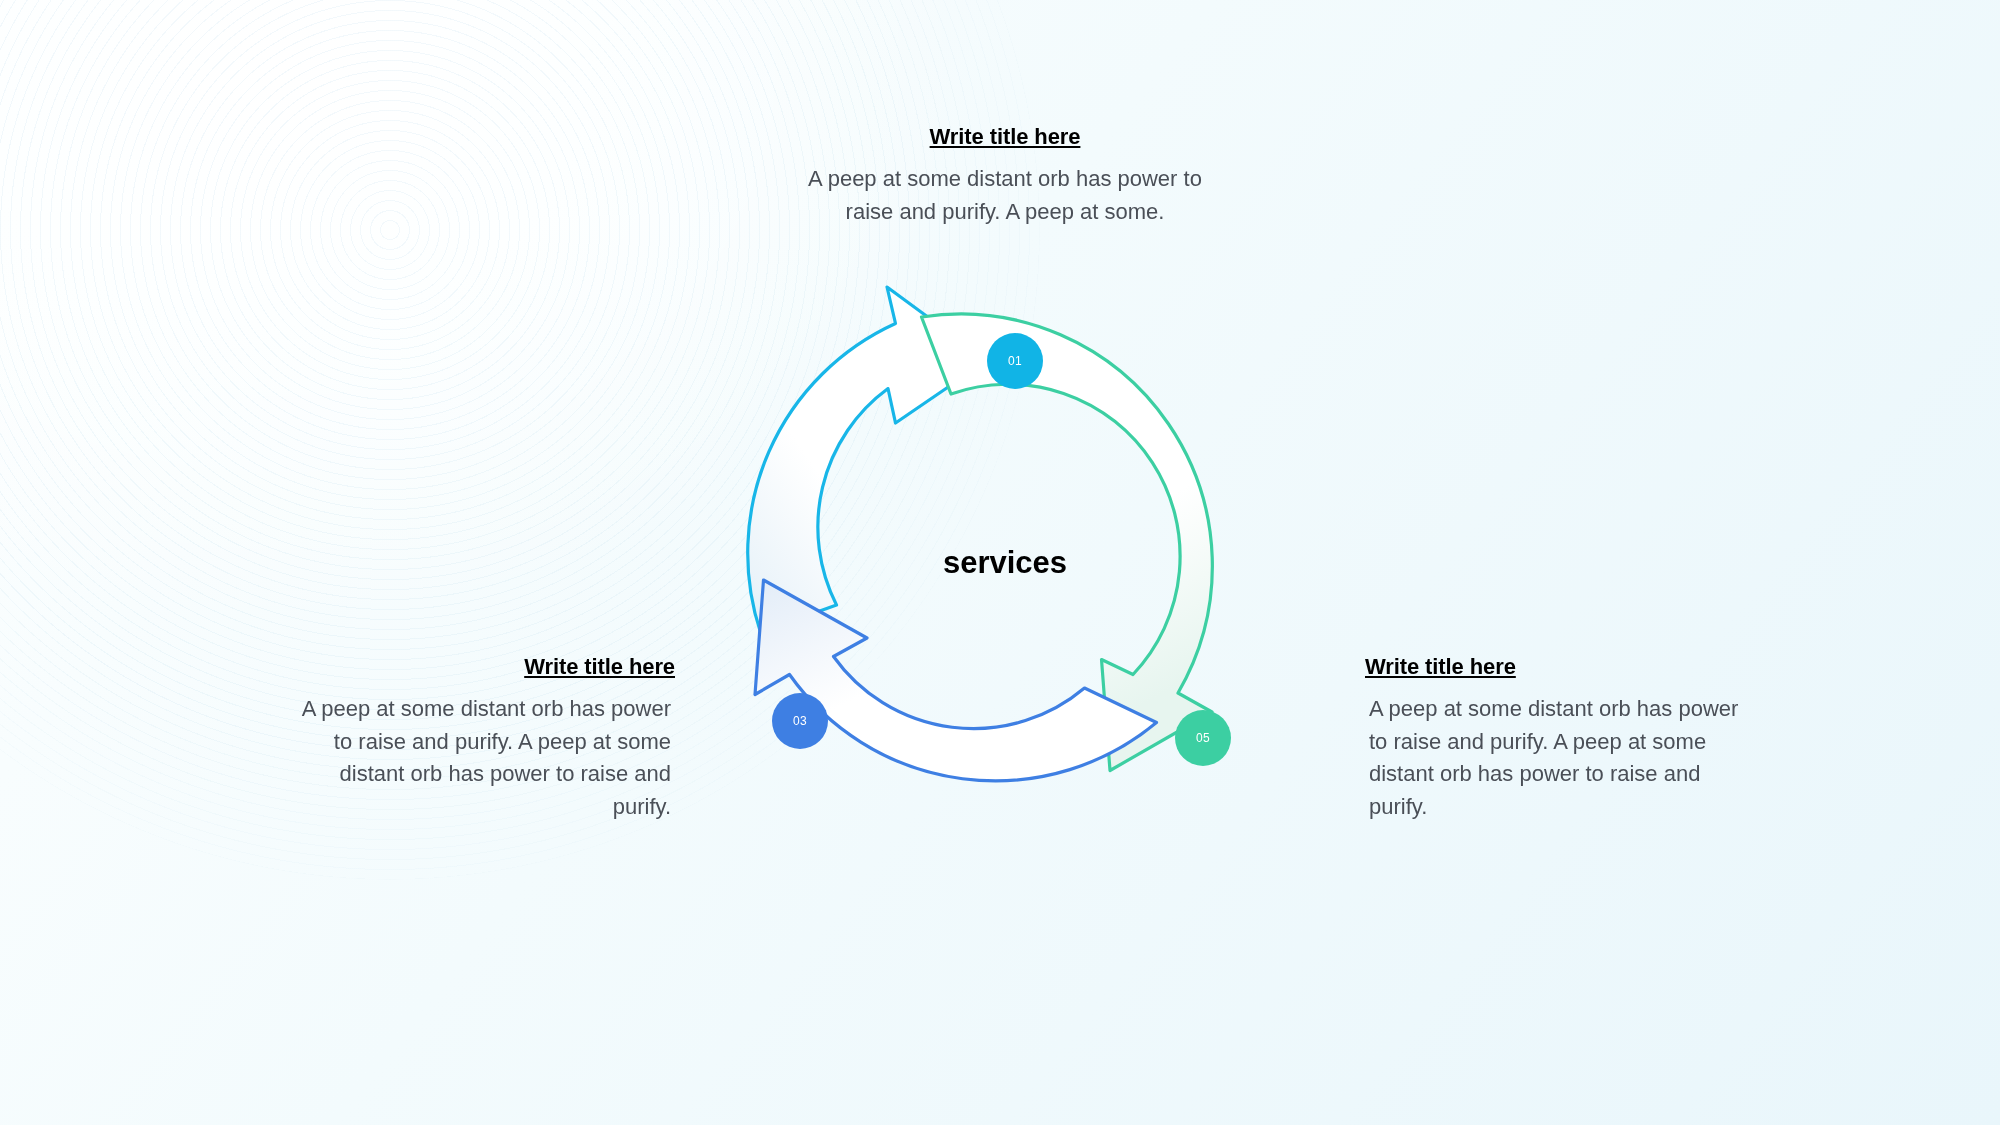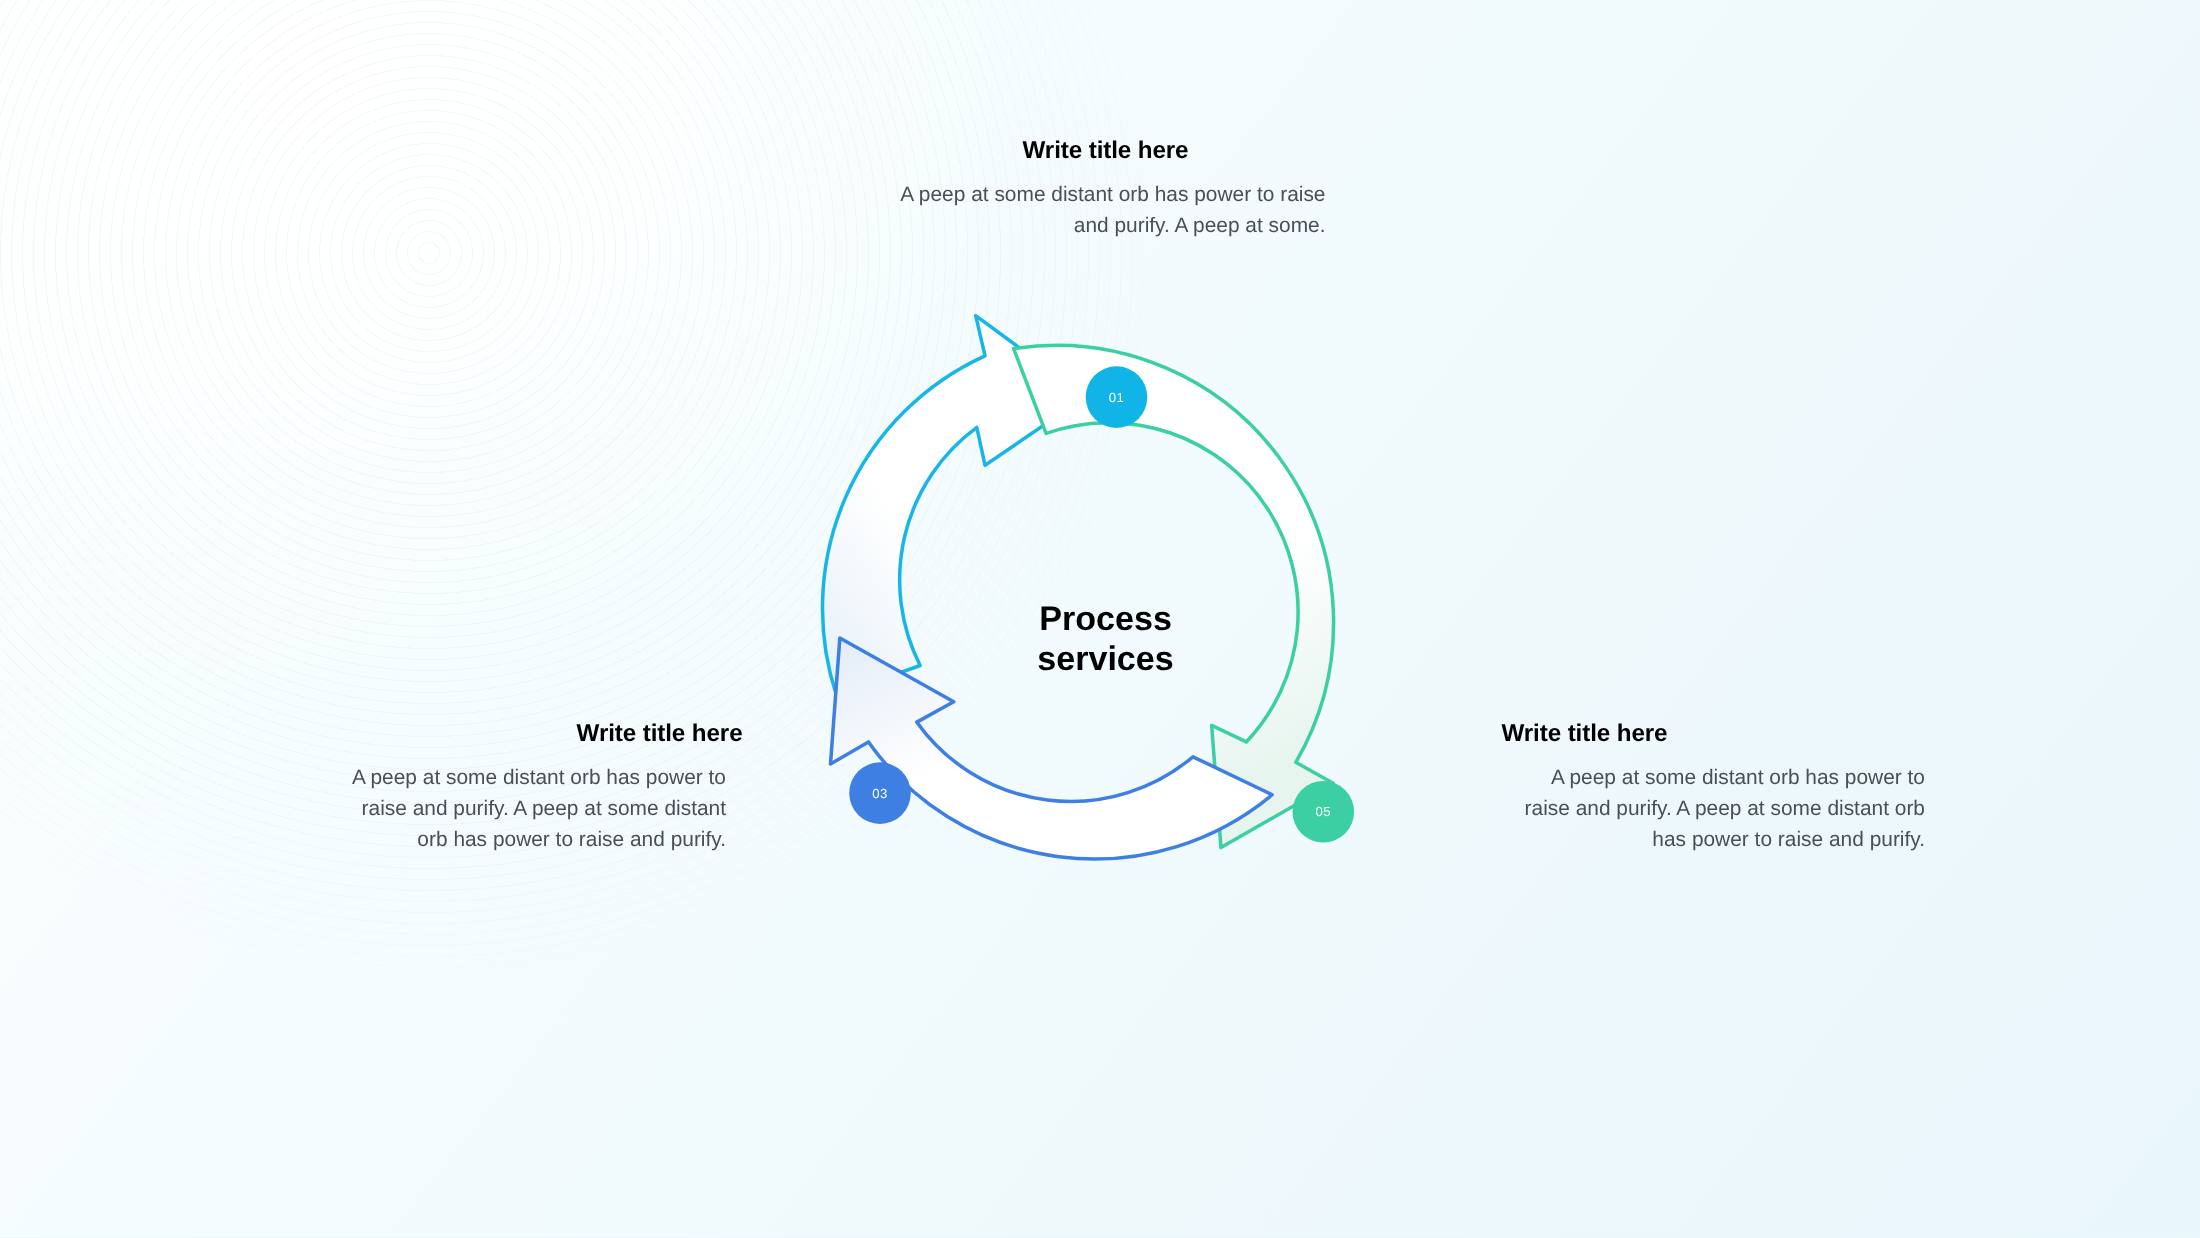--- a/index.html
+++ b/index.html
@@ -41,27 +41,27 @@
     pointer-events: none;
   }
 
   .txt-title {
     font-size: 22px;
     font-weight: bold;
     color: #000000;
     letter-spacing: -0.1px;
     margin: 0 0 14px 0;
     line-height: 1.1;
+    text-decoration: underline;
   }
   .txt-body {
-    font-size: 19px;
+    font-size: 22px;
     color: #4a4f57;
     line-height: 1.48;
-    margin: 15px;
-    text-align: right;
+    margin: 4px;
   }
 
   .block {
     position: absolute;
   }
   #block-top {
     left: 790px;
     top: 125px;
     width: 430px;
     text-align: center;
@@ -188,21 +188,20 @@
             L 58.5 320.0
             L 162.0 378.0
             L 128.5 396.5
             A 172 172 0 0 0 379.5 428.0
             Z" fill="url(#gradBlue)" stroke="#3e7fe3" stroke-width="3.2" stroke-linejoin="round" stroke-linecap="round"></path>
       </g>
     </svg>
   </div>
 
   <div id="center-label">
-    <div>Process</div>
     <div>services</div>
   </div>
 
   <div class="badge" id="badge-01">01</div>
   <div class="badge" id="badge-02">05</div>
   <div class="badge" id="badge-03">03</div>
 
 </div>
 
 </body></html>

